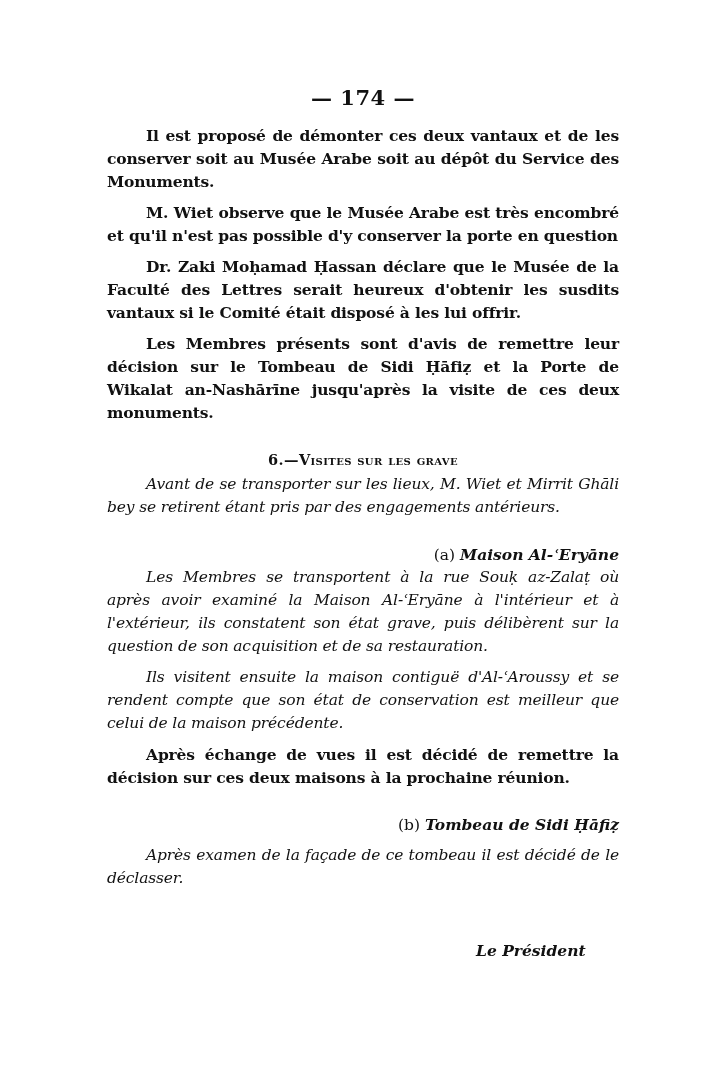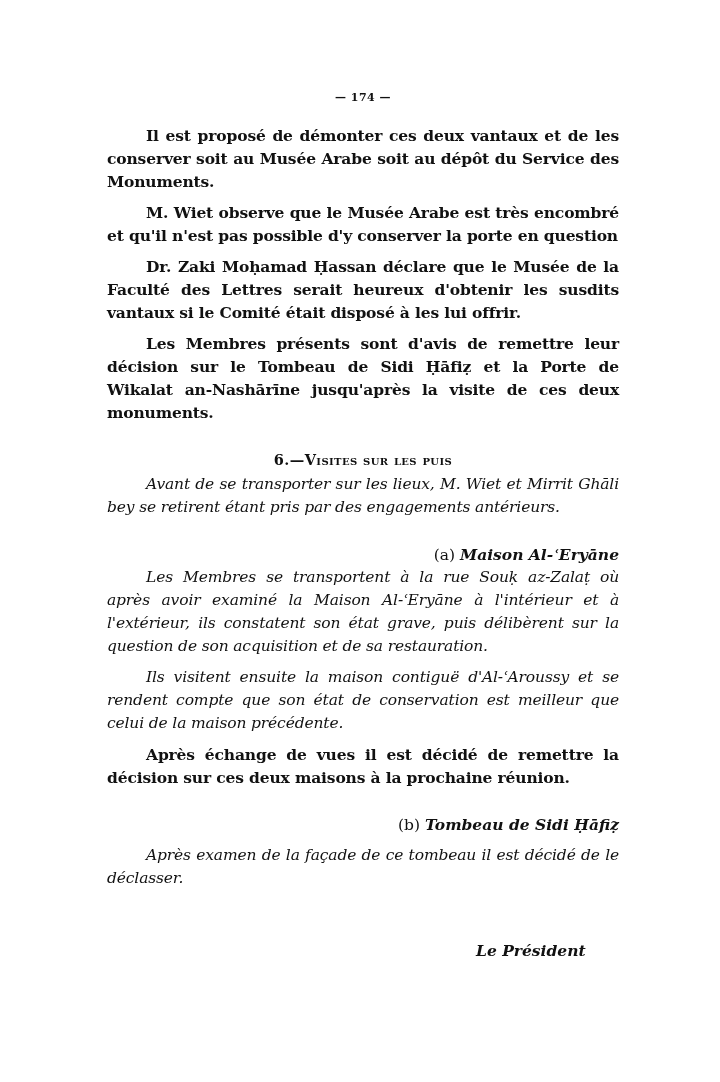--- a/index.html
+++ b/index.html
@@ -17,21 +17,21 @@
     }
     .page {
       position: absolute;
       left: 107px;
       top: 88px;
       width: 512px;
     }
     .page-number {
       text-align: center;
       font-weight: bold;
-      font-size: 11px;
+      font-size: 21px;
       letter-spacing: 0.5px;
       margin: 0 0 16px 0;
       height: 20px;
       line-height: 20px;
     }
     p {
       margin: 0;
       font-size: 15.5px;
       line-height: 23px;
       text-align: justify;
@@ -85,21 +85,21 @@
   <div class="gap"></div>
   <p>M. Wiet observe que le Musée Arabe est très encombré et qu'il n'est pas possible d'y conserver la porte en question</p>
   <div class="gap"></div>
   <p>Dr. Zaki Moḥamad Ḥassan déclare que le Musée de la Faculté des Lettres serait heureux d'obtenir les susdits vantaux si le Comité était disposé à les lui offrir.</p>
   <div class="gap"></div>
   <p>Les Membres présents sont d'avis de remettre leur décision sur le Tombeau de Sidi Ḥāfiẓ et la Porte de Wikalat an-Nashārīne jusqu'après la visite de ces deux monuments.</p>
 
   <div class="gap-lg"></div>
 
   <div class="section-heading">
-    <span>6.—</span><span class="sc">Visites sur les puis</span>
+    <span>6.—</span><span class="sc">Visites sur les grave</span>
   </div>
   <p class="light">Avant de se transporter sur les lieux, M. Wiet et Mirrit Ghāli bey se retirent étant pris par des engagements antérieurs.</p>
 
   <div class="gap-lg"></div>
 
   <div class="sub-heading">
     <span class="label">(a)</span>
     <span class="title">Maison Al-ʿEryāne</span>
   </div>
   <p class="light">Les Membres se transportent à la rue Souḳ az-Zalaṭ où après avoir examiné la Maison Al-ʿEryāne à l'intérieur et à l'extérieur, ils constatent son état grave, puis délibèrent sur la question de son acquisition et de sa restauration.</p>

